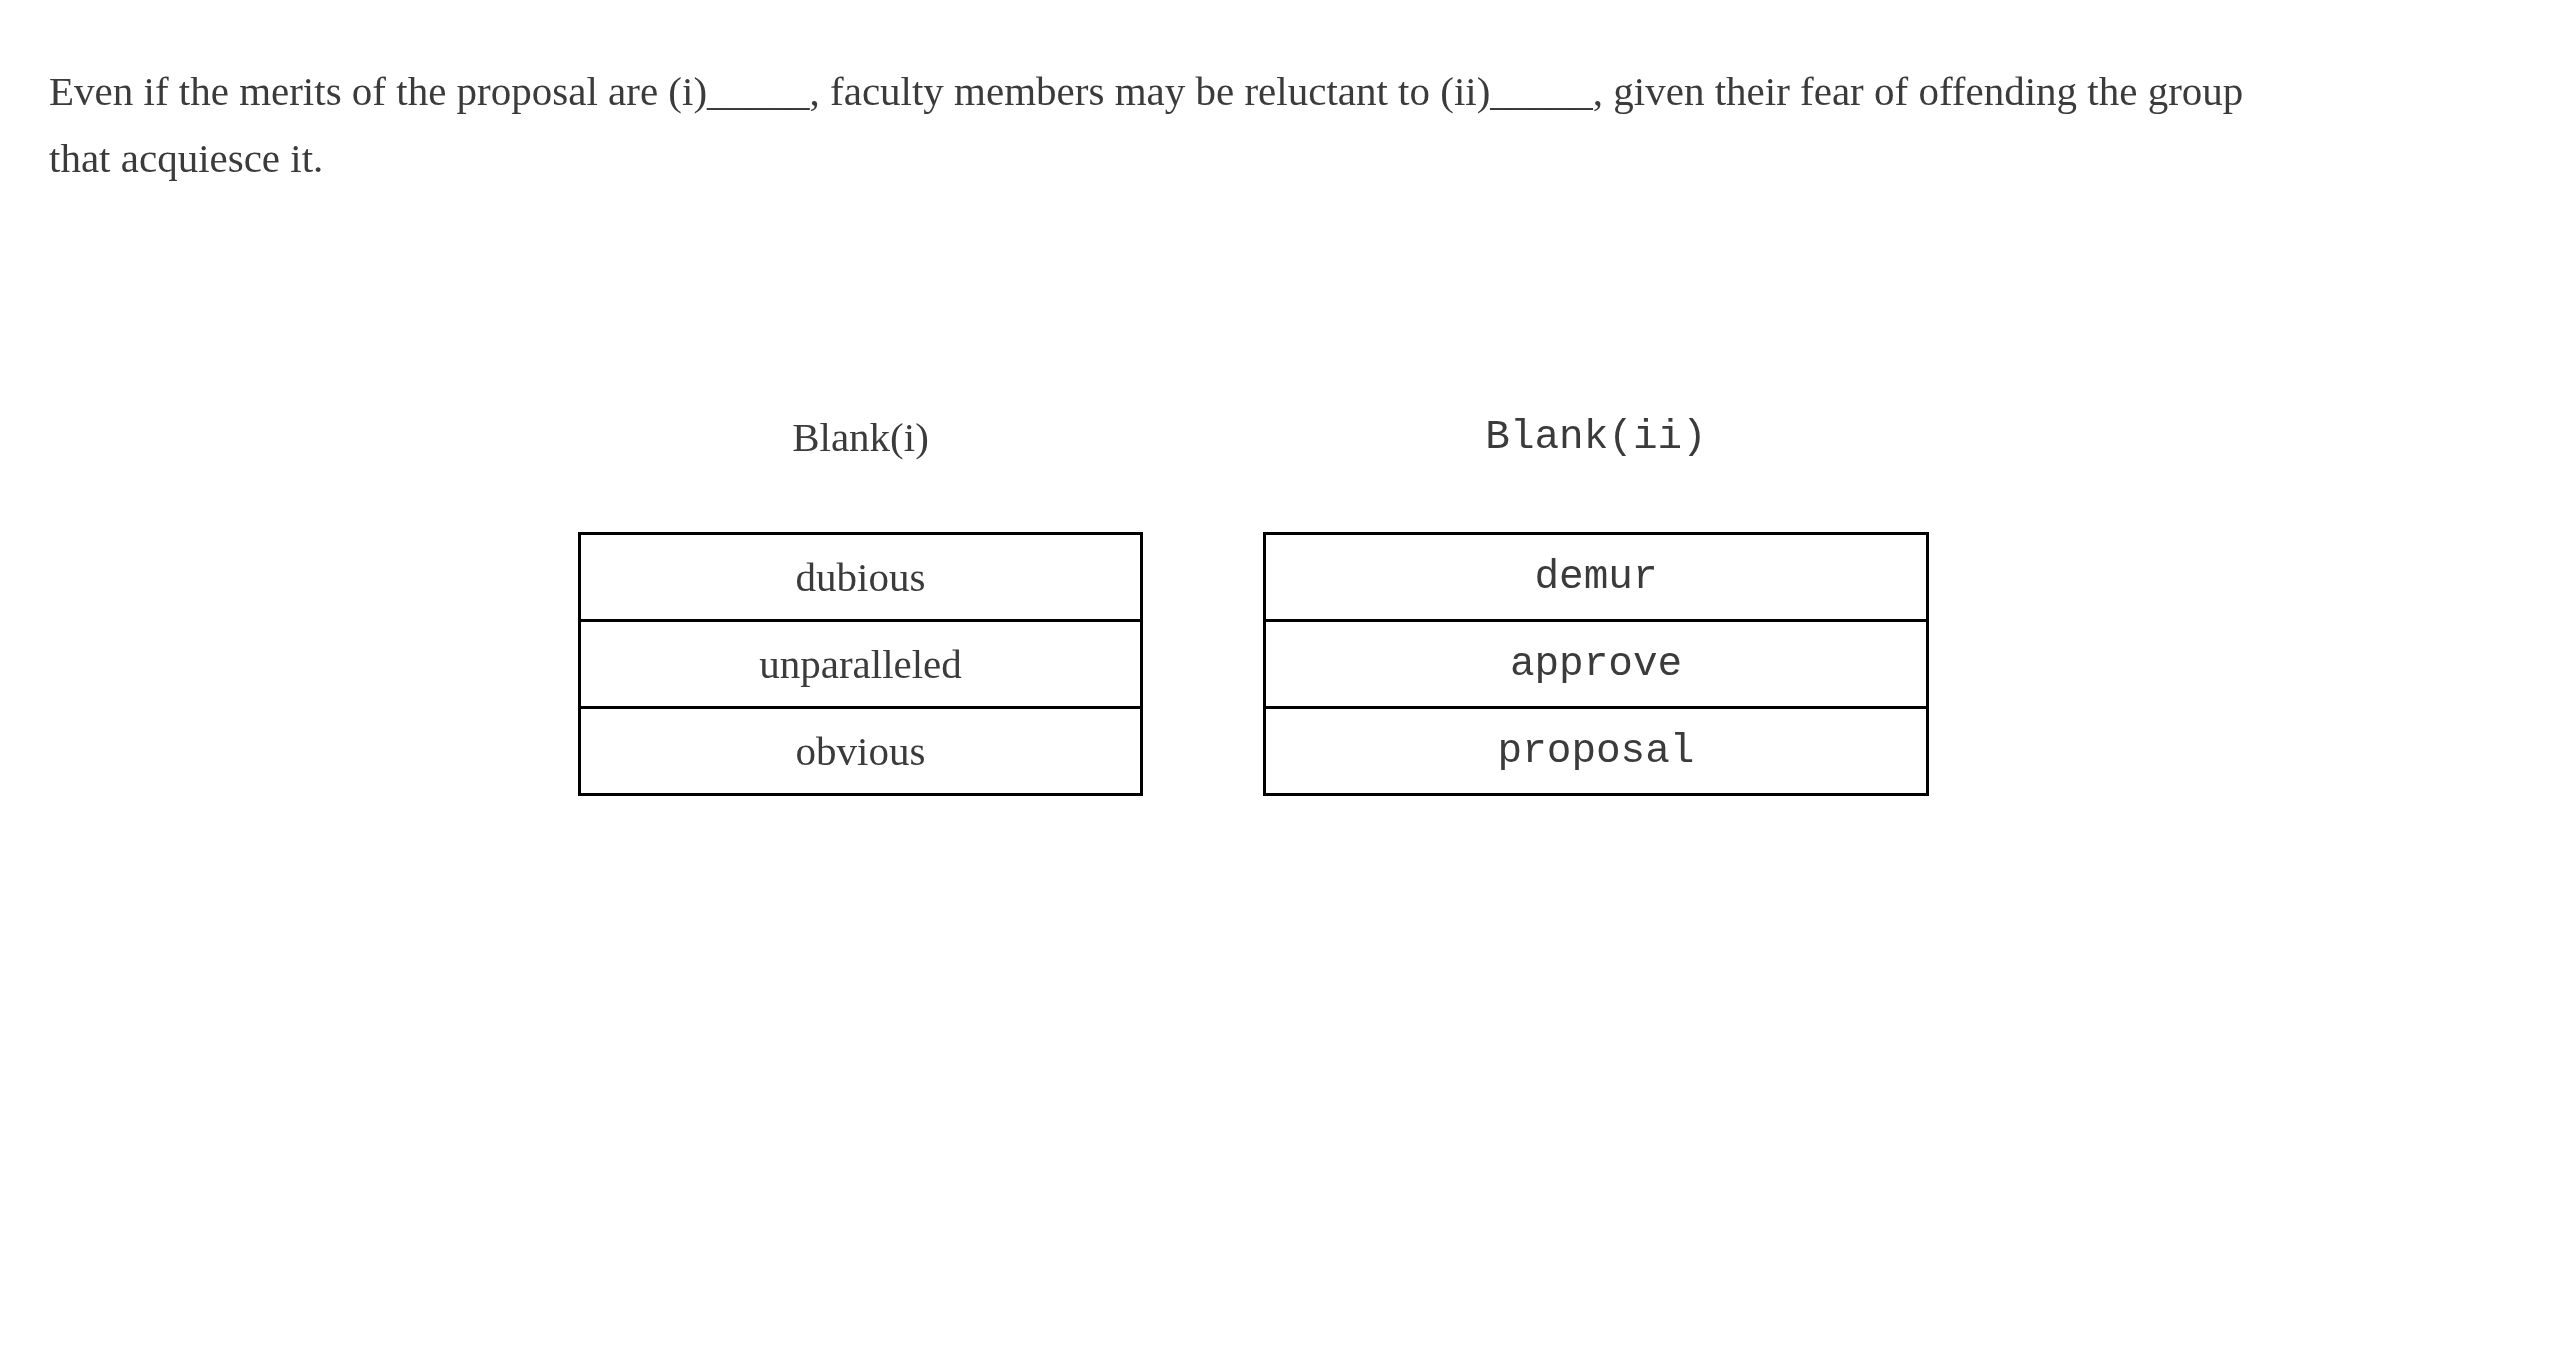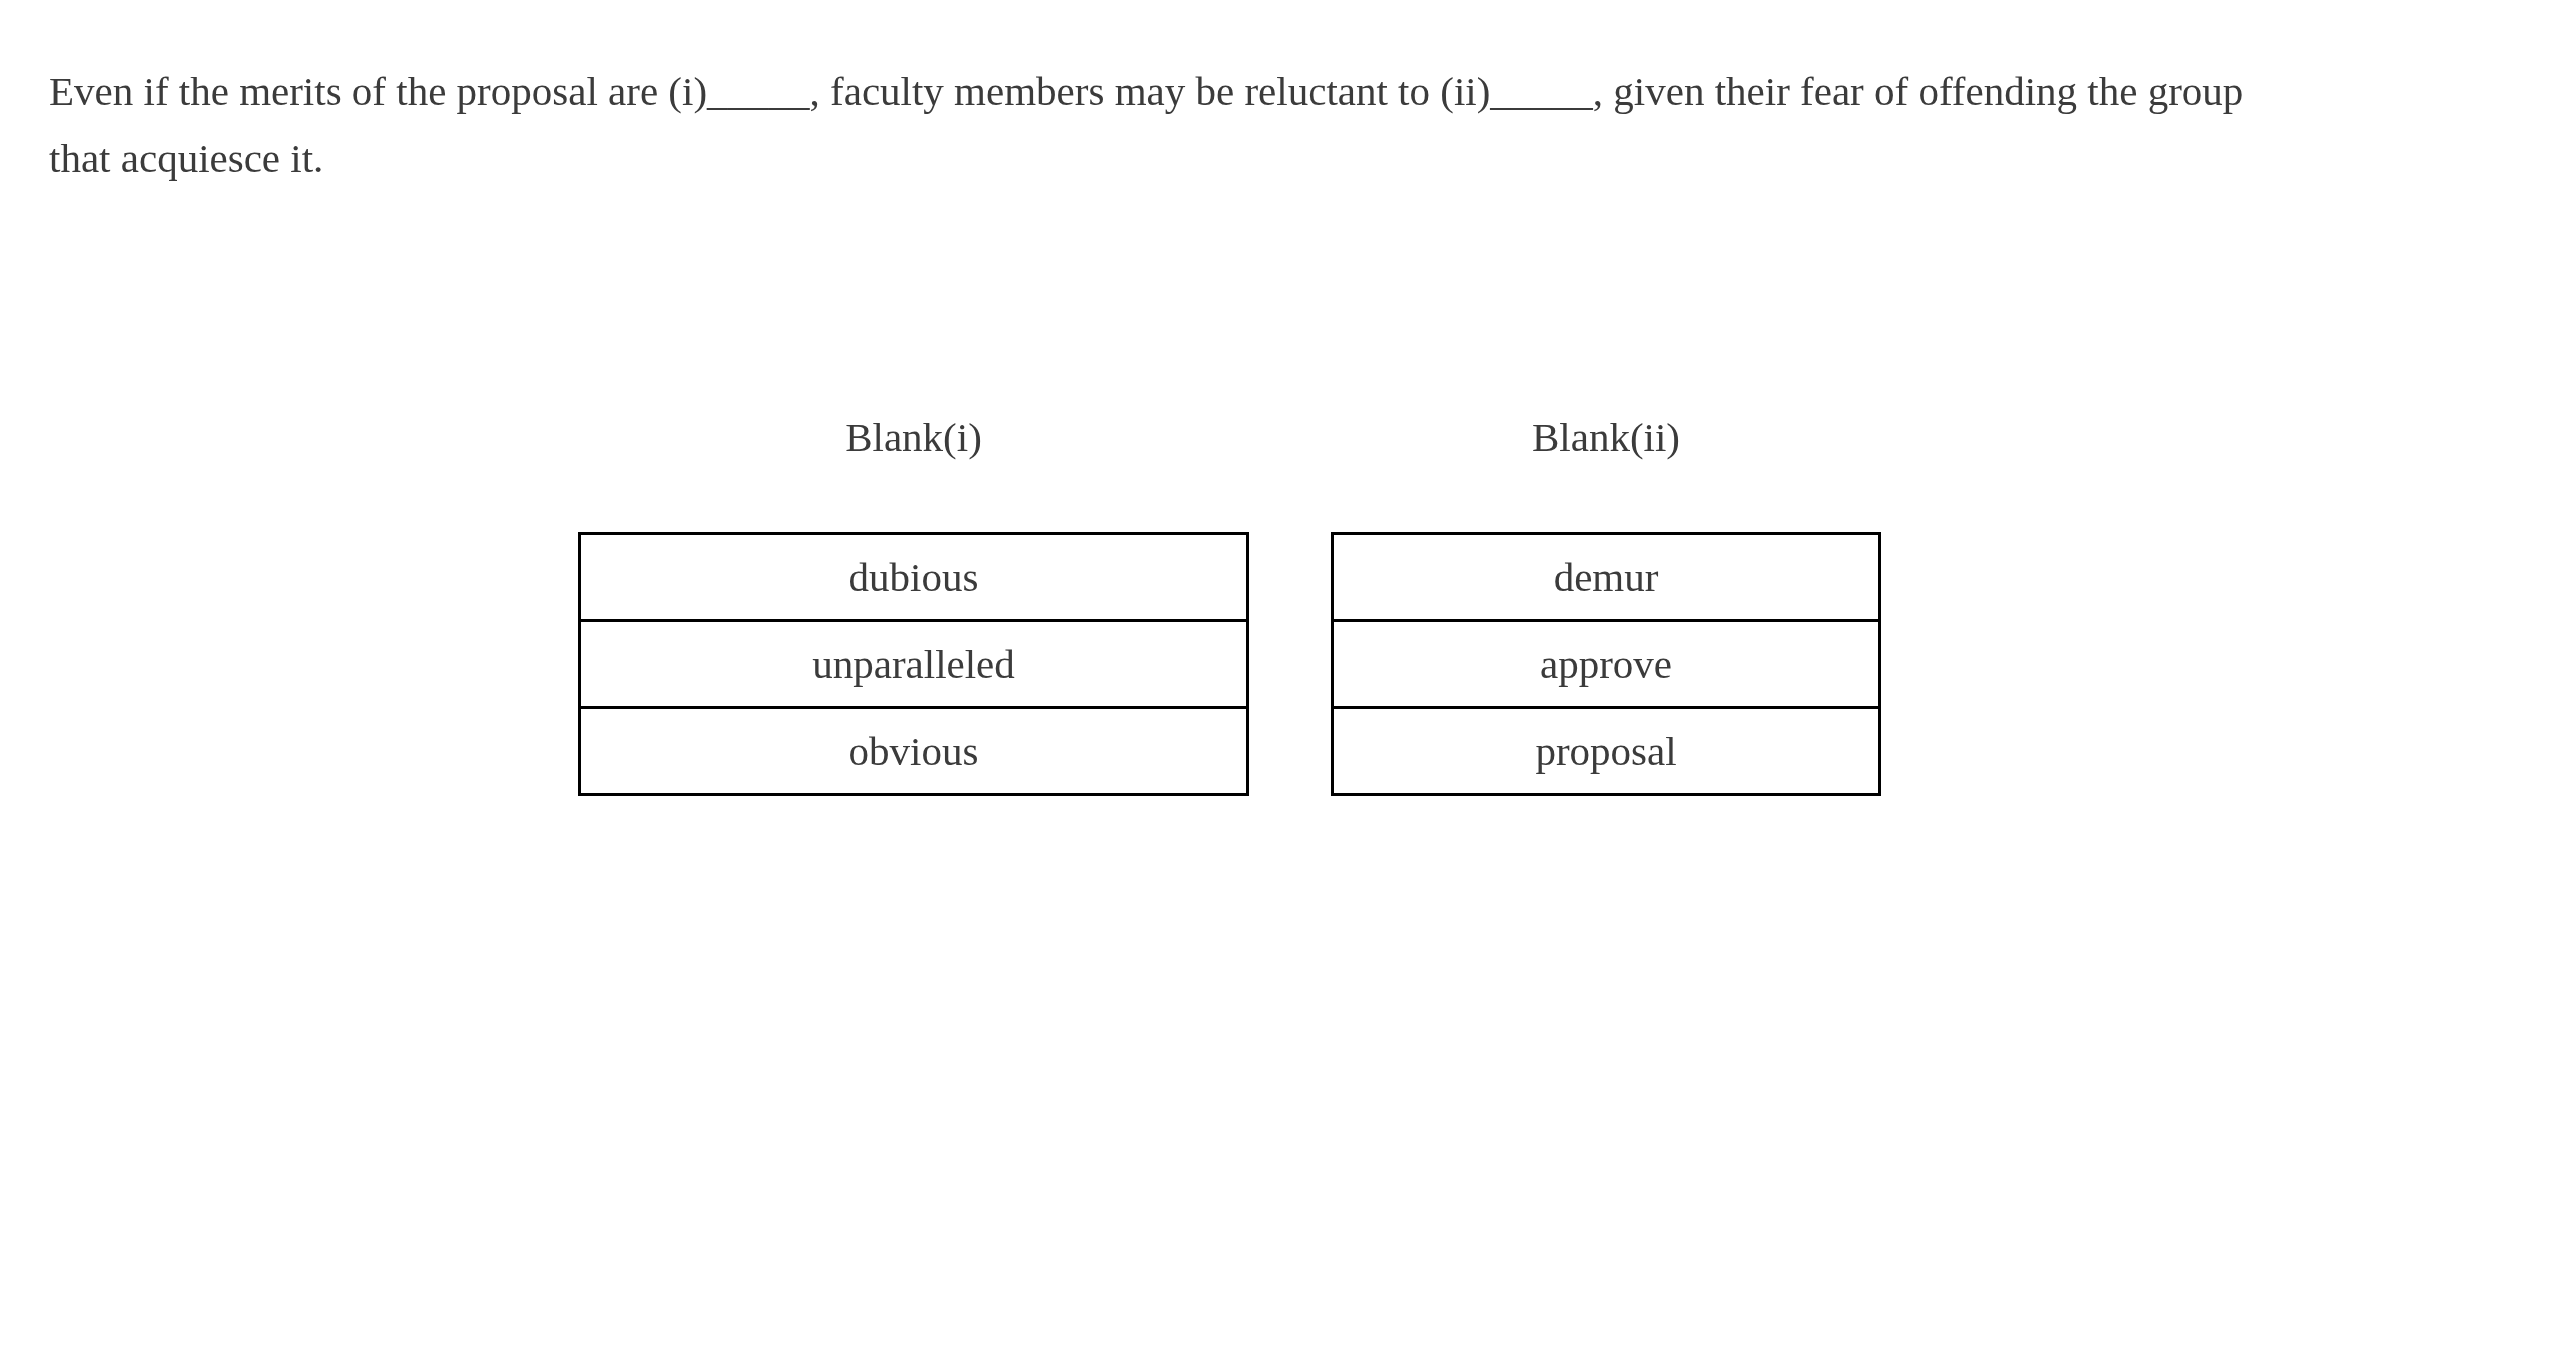--- a/index.html
+++ b/index.html
@@ -23,22 +23,22 @@
     line-height: 67px;
   }
   .qline {
     display: block;
     white-space: nowrap;
   }
   .col {
     position: absolute;
     top: 415px;
   }
-  .col1 { left: 578px;  width: 671px; }
-  .col2 { left: 1331px; width: 550px; }
+  .col1 { left: 578px;  width: 565px; }
+  .col2 { left: 1263px; width: 666px; font-family: Liberation Mono, monospace; }
   .blank-header {
     height: 45px;
     line-height: 45px;
     text-align: center;
     font-size: 41px;
     margin-bottom: 72px;
   }
   .options-table {
     border: 3.6px solid #000000;
     background: #ffffff;

